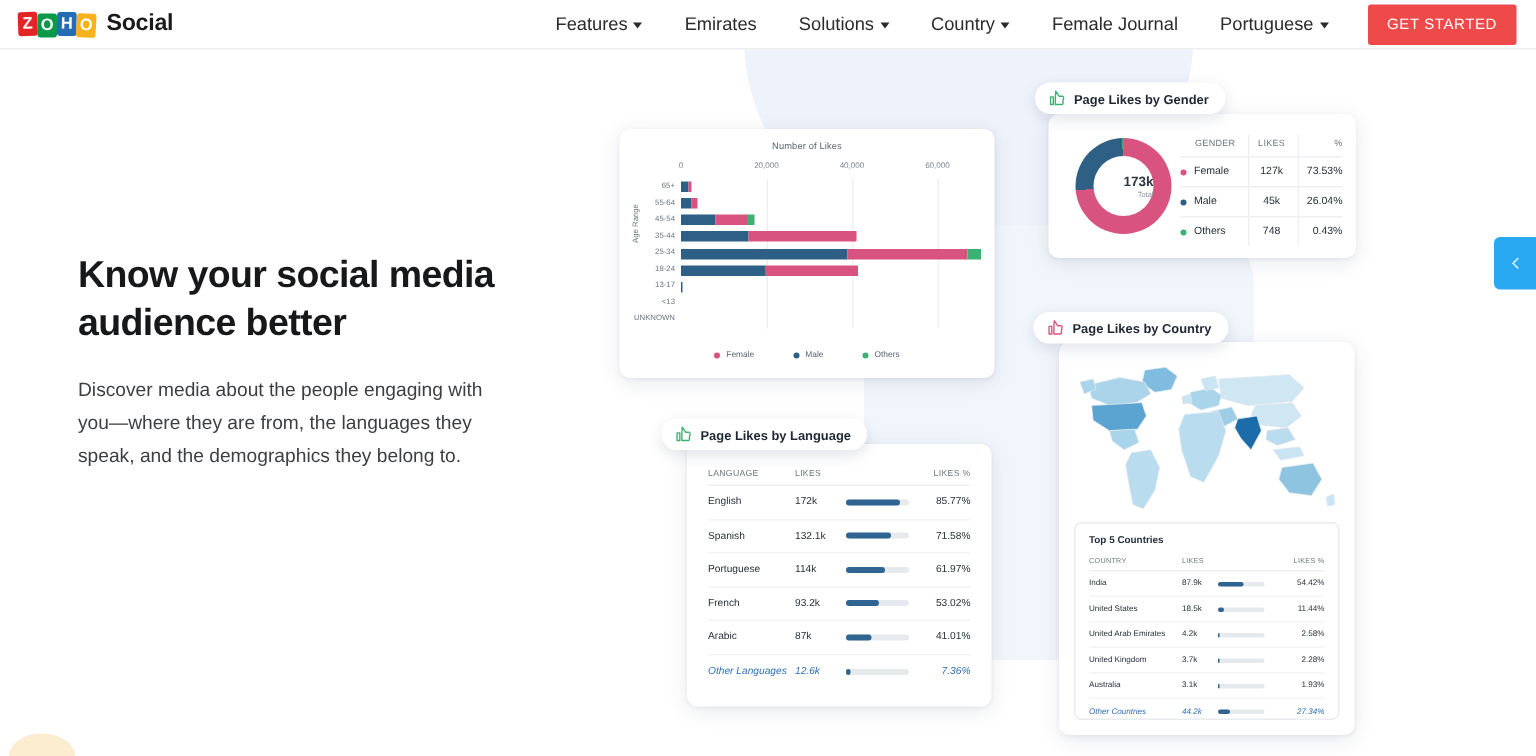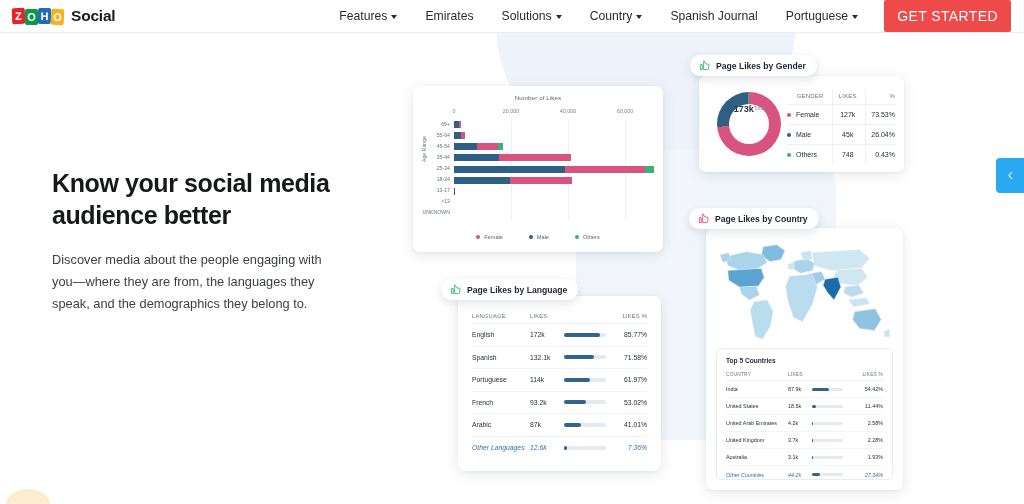--- a/index.html
+++ b/index.html
@@ -54,21 +54,21 @@
   .nav-item {
     font-size: 12.2px; color: #2b2b2b; padding: 0 14px; cursor: pointer;
     display: flex; align-items: center; gap: 4px; white-space: nowrap;
   }
   .caret {
     width: 0; height: 0; border-left: 3.5px solid transparent;
     border-right: 3.5px solid transparent; border-top: 4px solid #2b2b2b;
     display: inline-block; margin-top: 2px;
   }
   .cta {
-    background: #ef4a4a; color: #fff; font-size: 14px; letter-spacing: .4px;
+    background: #ef4a4a; color: #fff; font-size: 10px; letter-spacing: .4px;
     padding: 8px 13px; border-radius: 2px; margin-left: 12px; margin-right: 13px;
     cursor: pointer; font-family: "Liberation Sans", sans-serif;
   }
 
   
   .copy { position: absolute; left: 52px; top: 168px; width: 290px; z-index: 10; }
   .headline {
     font-size: 25px; font-weight: bold; color: #16181a;
     line-height: 1.26; letter-spacing: -.4px;
   }
@@ -116,22 +116,22 @@
     justify-content: center; gap: 26px; }
   .legend-item { display: flex; align-items: center; gap: 4px; font-size: 5.6px; color: #5b6573; }
   .dot { width: 4px; height: 4px; border-radius: 50%; }
 
   
   #card-gender { left: 699px; top: 76px; width: 205px; height: 96px; }
   .donut-wrap { position: absolute; left: 18px; top: 16px; width: 64px; height: 64px; }
   .donut { width: 64px; height: 64px; border-radius: 50%; }
   .donut-hole {
     position: absolute; left: 12px; top: 12px; width: 40px; height: 40px;
-    border-radius: 50%; background: #fff; display: flex; flex-direction: row;
-    align-items: flex-start; justify-content: center;
+    border-radius: 50%; background: #fff; display: flex; flex-direction: column;
+    align-items: flex-end; justify-content: center;
   }
   .donut-val { font-size: 9px; font-weight: bold; color: #2b3642; }
   .donut-sub { font-size: 5px; color: #8a93a0; margin-top: 1px; }
   .gtable { position: absolute; left: 88px; top: 12px; width: 108px; }
   .gt-head, .gt-row { display: flex; align-items: center; height: 20px; }
   .gt-head { height: 16px; }
   .gt-c1 { width: 48px; display: flex; align-items: center; gap: 5px; }
   .gt-c2 { width: 30px; text-align: center; }
   .gt-c3 { width: 34px; text-align: right; }
   .gt-head div { font-size: 6px; color: #6d7682; letter-spacing: .2px; }
@@ -219,21 +219,21 @@
       </div>
       <div class="nav-item">
         <span>Solutions</span>
         <i class="caret"></i>
       </div>
       <div class="nav-item">
         <span>Country</span>
         <i class="caret"></i>
       </div>
       <div class="nav-item">
-        <span>Spanish Journal</span>
+        <span>Female Journal</span>
       </div>
       <div class="nav-item">
         <span>Portuguese</span>
         <i class="caret"></i>
       </div>
       <div class="cta">GET STARTED</div>
     </div>
   </div>
 
   <div class="copy">

